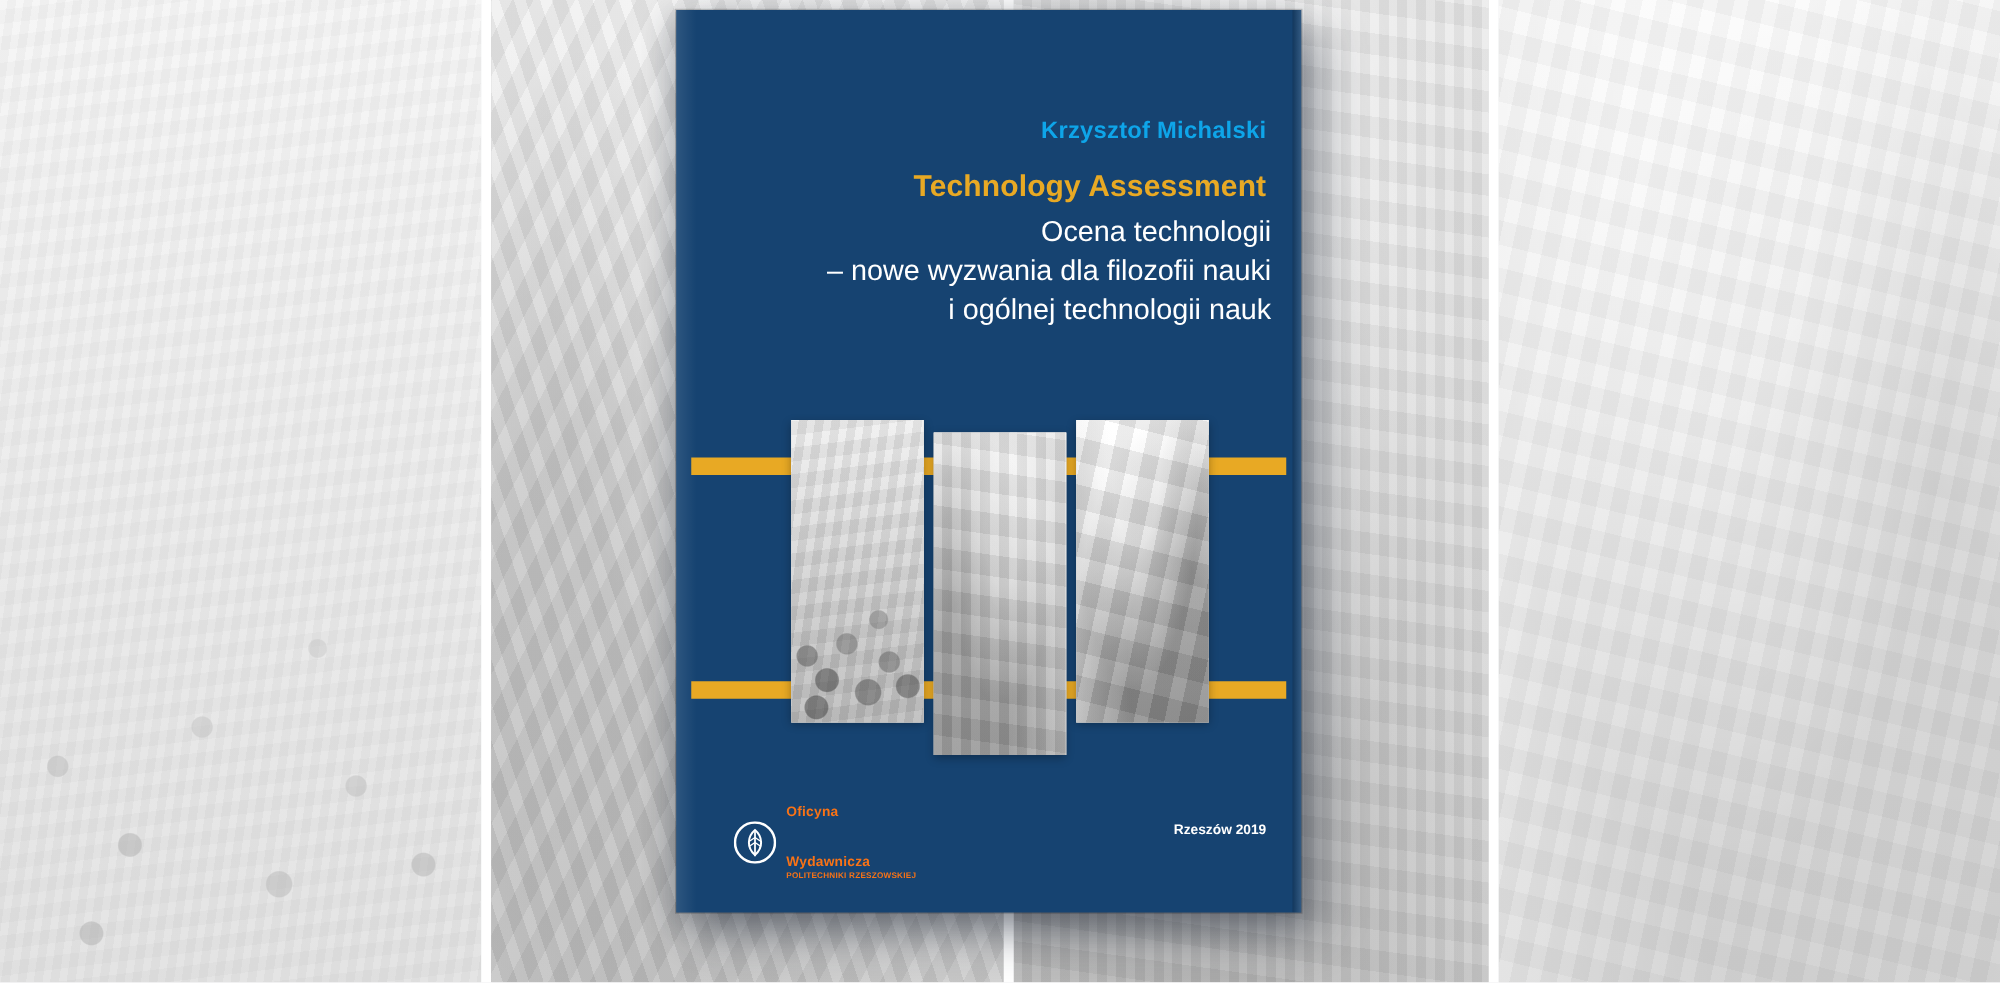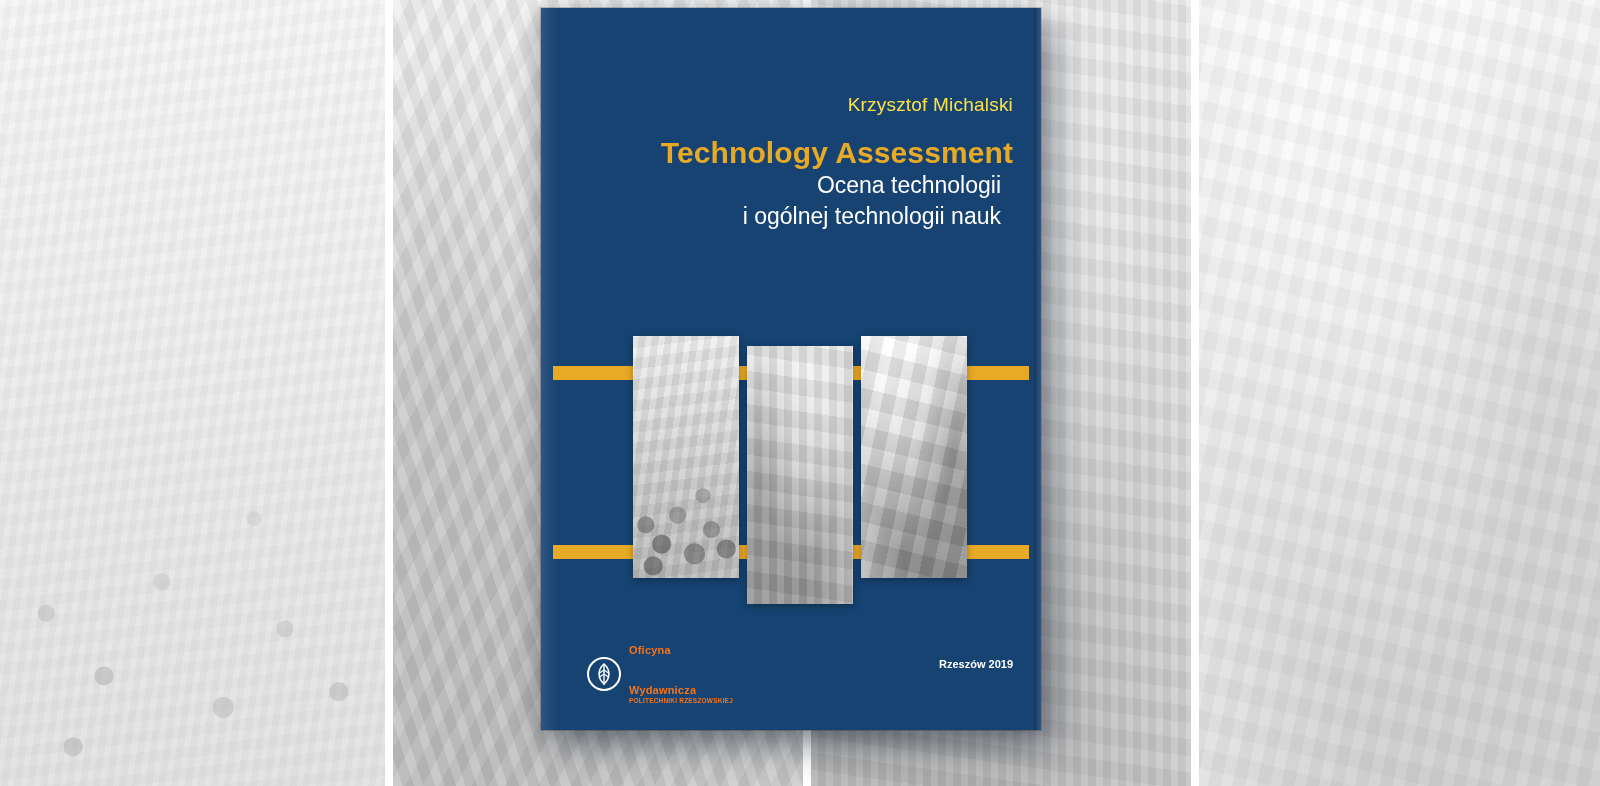--- a/index.html
+++ b/index.html
@@ -134,39 +134,39 @@
     position: absolute;
     inset: 0;
     padding: 0 28px 0 28px;
     box-sizing: border-box;
   }
 
   .author {
     position: absolute;
     right: 28px;
     top: 86px;
-    color: #fde047;
+    color: #0ea5e9;
     font-size: 19px;
-    font-weight: normal;
+    font-weight: bold;
     letter-spacing: .2px;
   }
 
   .title-en {
     position: absolute;
     right: 28px;
     top: 128px;
     color: #e8a924;
-    font-size: 30px;
+    font-size: 24px;
     font-weight: bold;
     letter-spacing: .1px;
   }
 
   .subtitle {
     position: absolute;
-    right: 40px;
+    right: 24px;
     top: 162px;
     width: 440px;
     text-align: right;
     color: #ffffff;
     font-size: 23px;
     line-height: 31px;
     font-weight: normal;
   }
   .subtitle .ln { display: block; }
 
@@ -262,20 +262,21 @@
 
   <div id="book-cover">
     <div class="cover-inner">
 
       <div class="author">Krzysztof Michalski</div>
 
       <div class="title-en">Technology Assessment</div>
 
       <div class="subtitle">
         <span class="ln">Ocena technologii</span>
+        <span class="ln">– nowe wyzwania dla filozofii nauki</span>
         <span class="ln">i ogólnej technologii nauk</span>
       </div>
 
       <div class="gold-bar top"></div>
       <div class="gold-bar bottom"></div>
 
       <div class="panel panel-1">
         <div class="pimg ph crowd"></div>
 
       </div>

